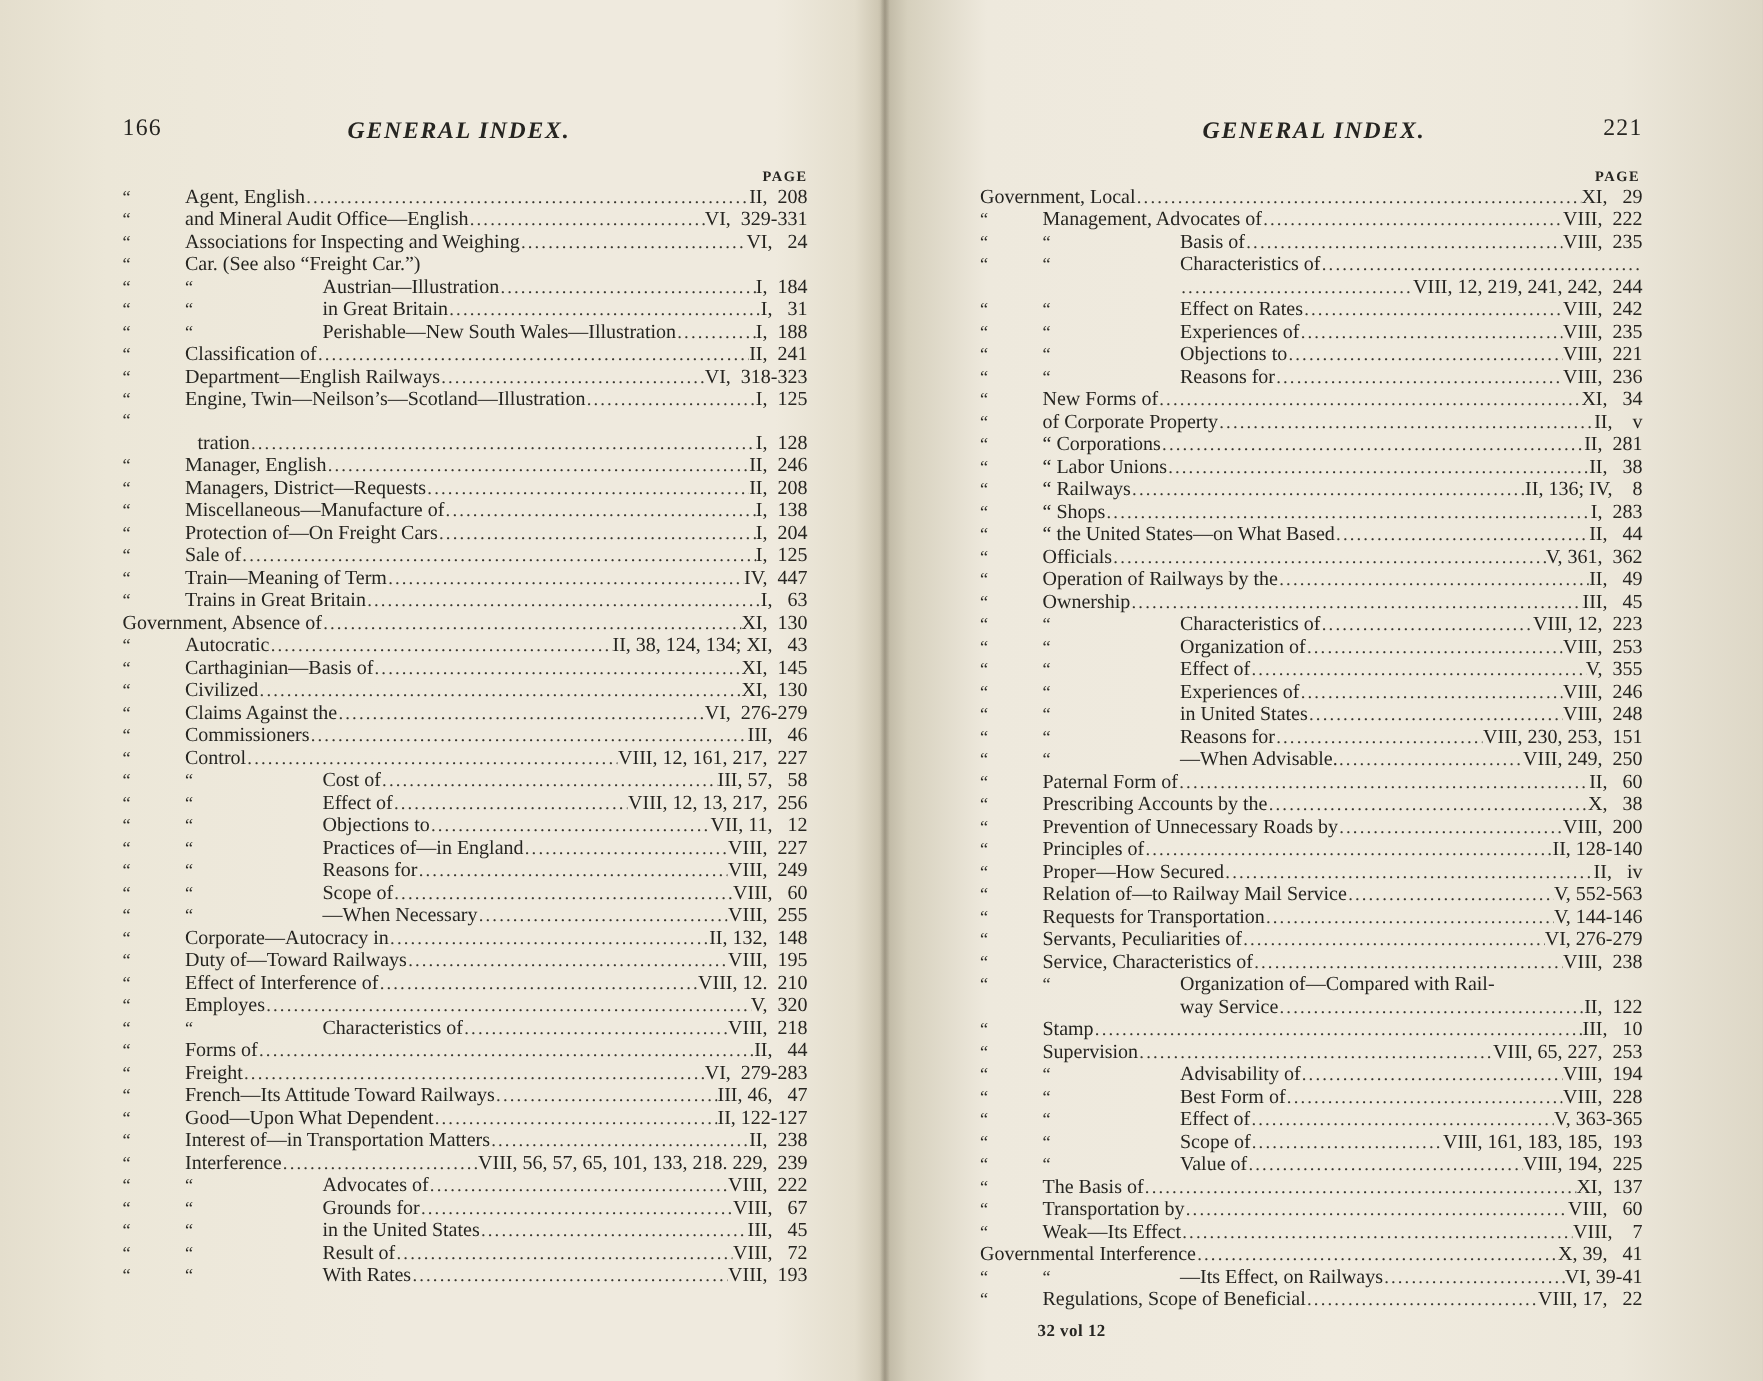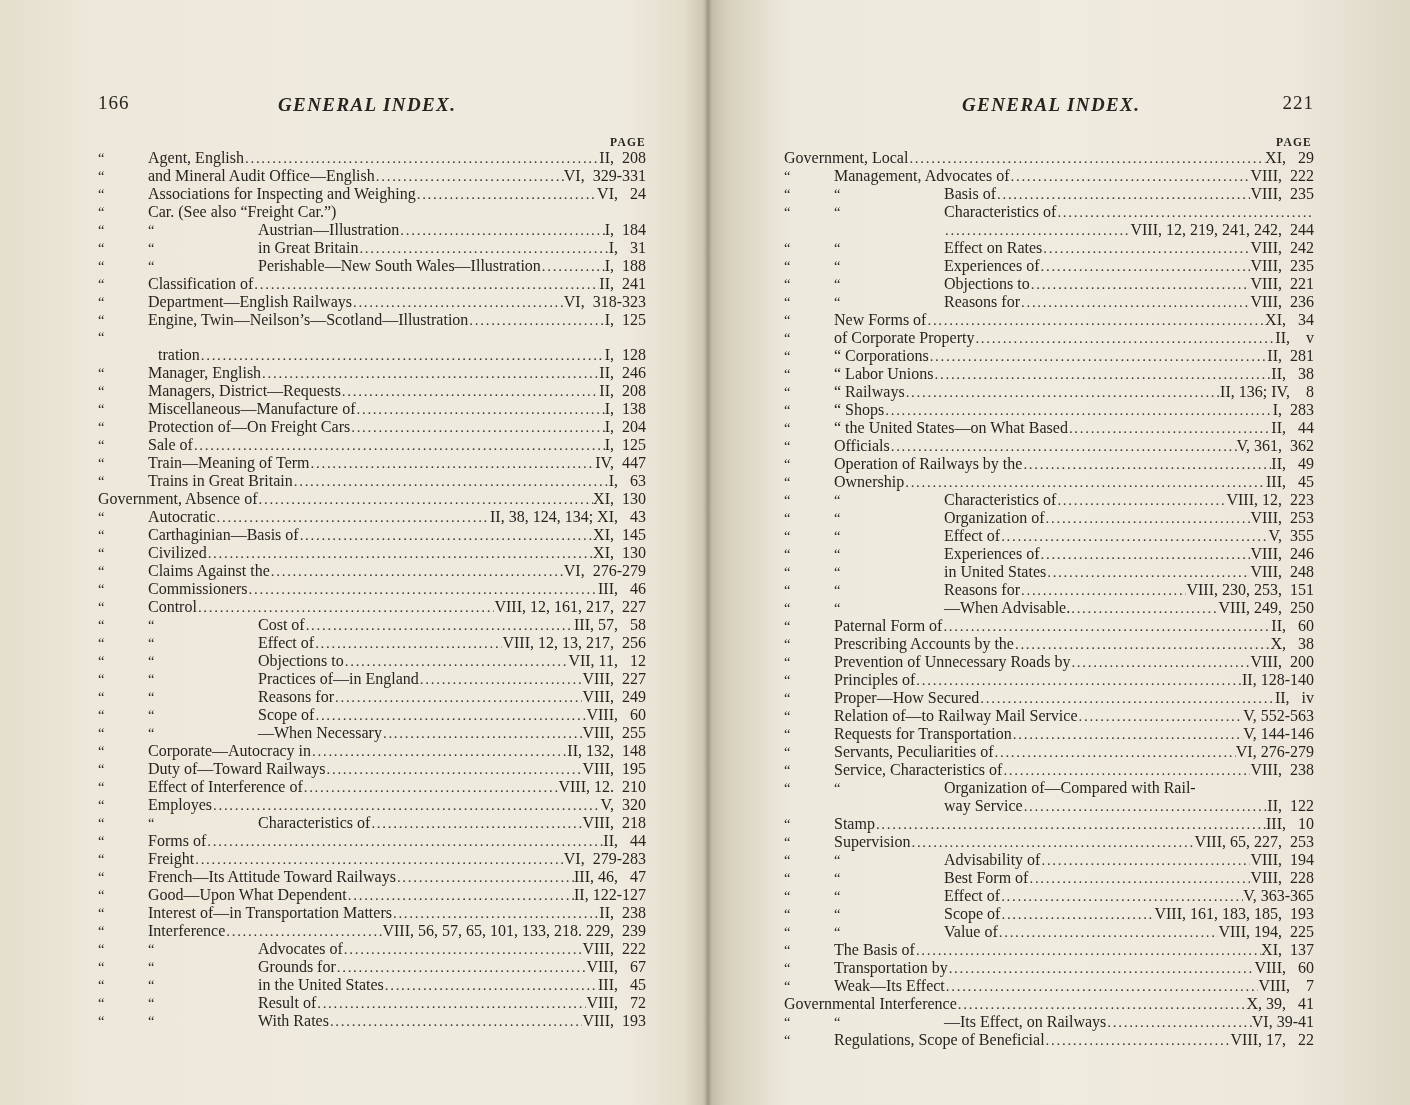--- a/index.html
+++ b/index.html
@@ -702,14 +702,15 @@
           <span class="fill">............................................................................................................................................</span>
           <span class="rf">VI, 39-41</span>
         </div>
         <div class="row">
           <span class="marks" style="width: 50px;">“</span>
           <span class="txt">Regulations, Scope of Beneficial</span>
           <span class="fill">............................................................................................................................................</span>
           <span class="rf">VIII, 17,   22</span>
         </div>
       </div>
+    <div class="sig">32 vol 12</div>
   </div>
 </div>
 
 </body></html>

